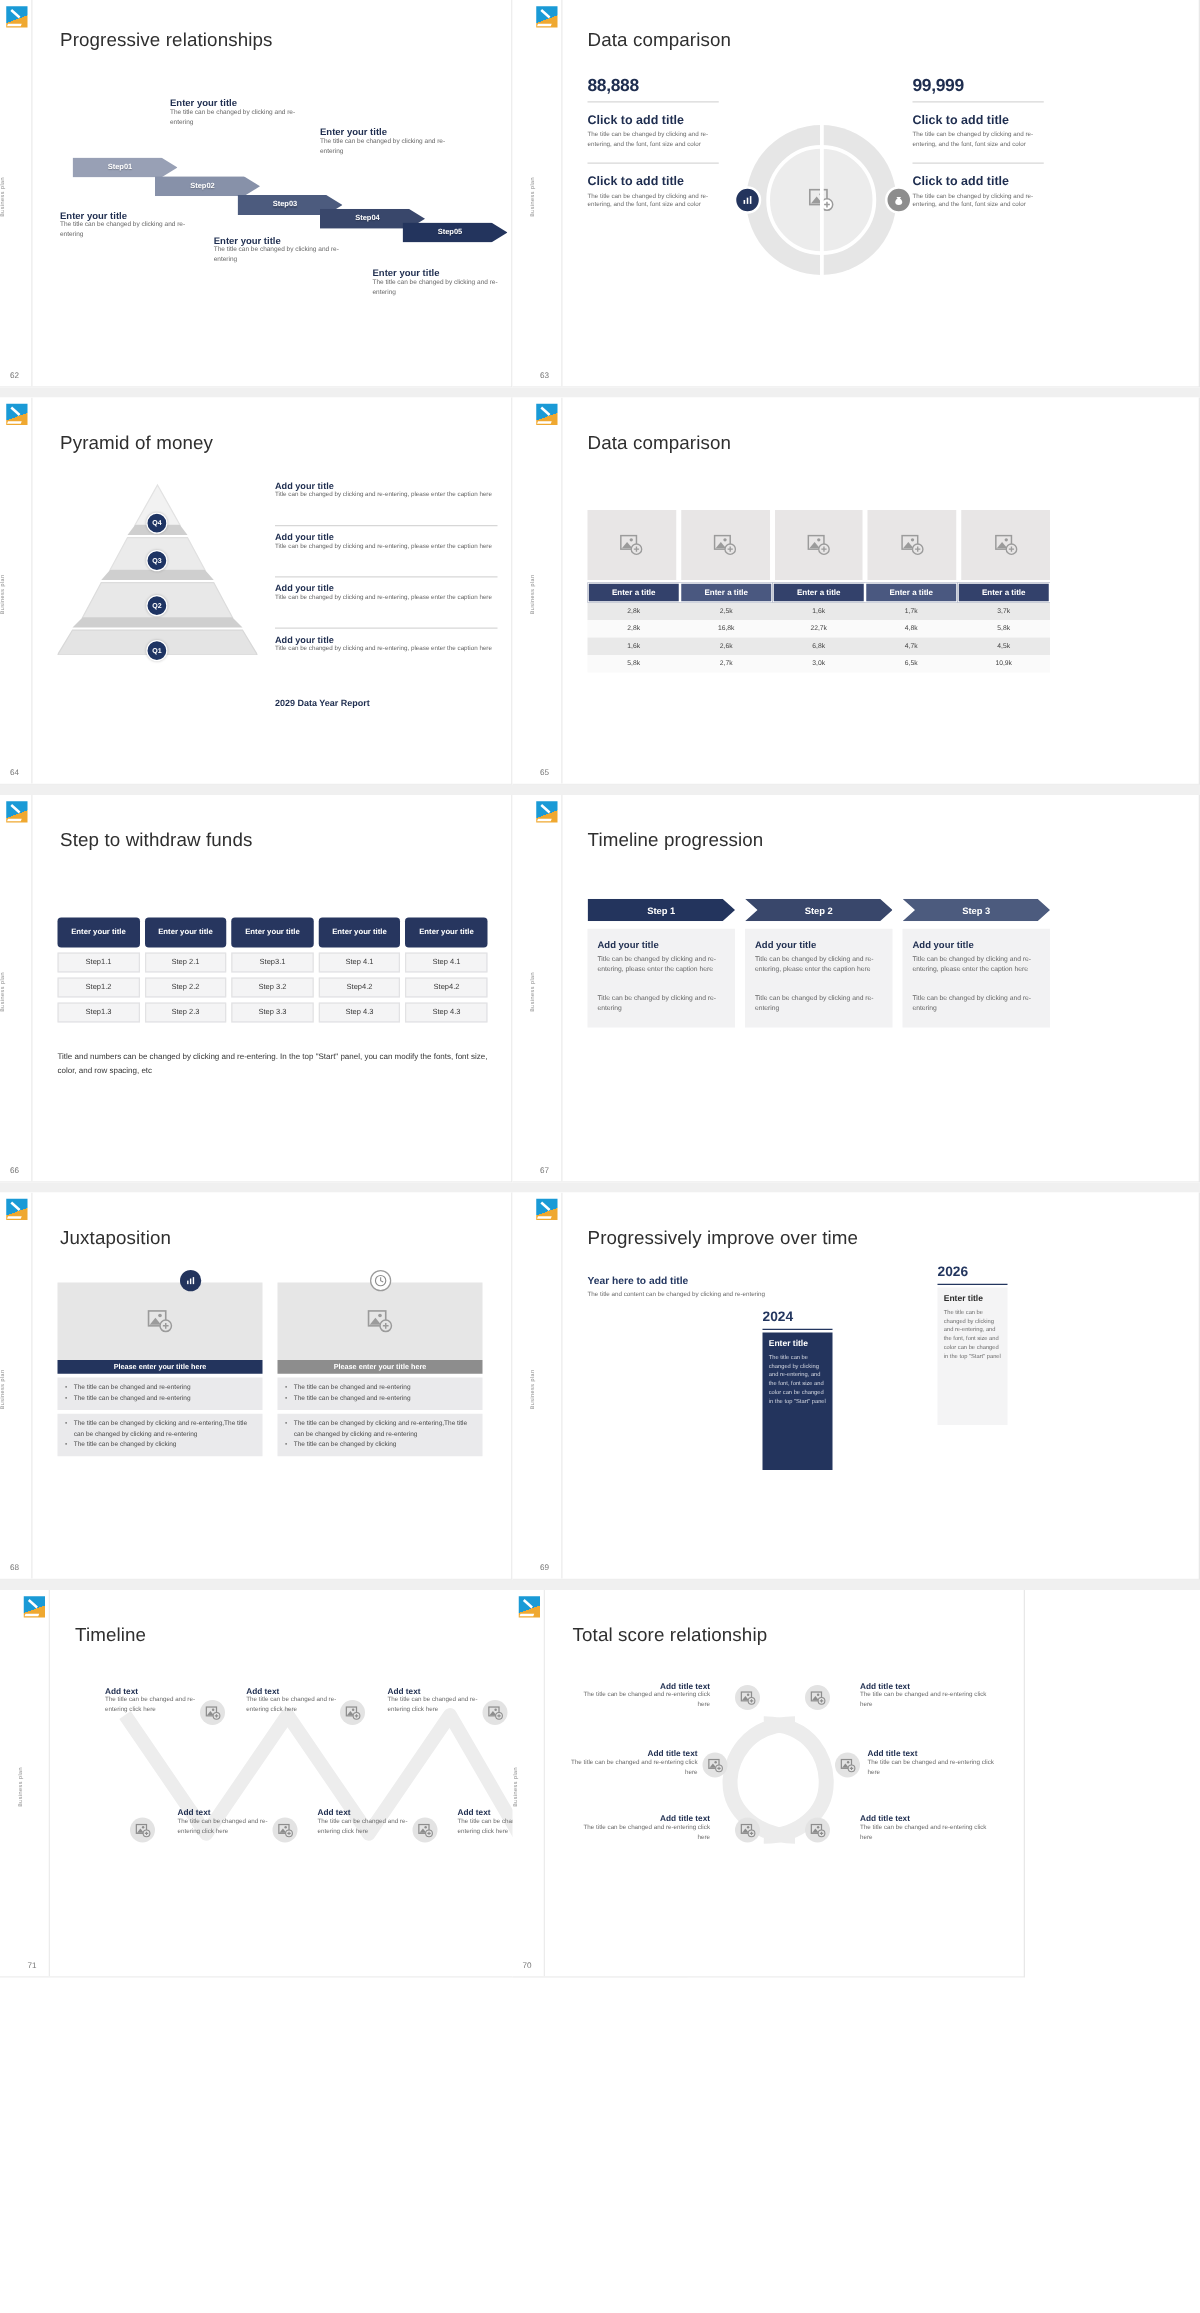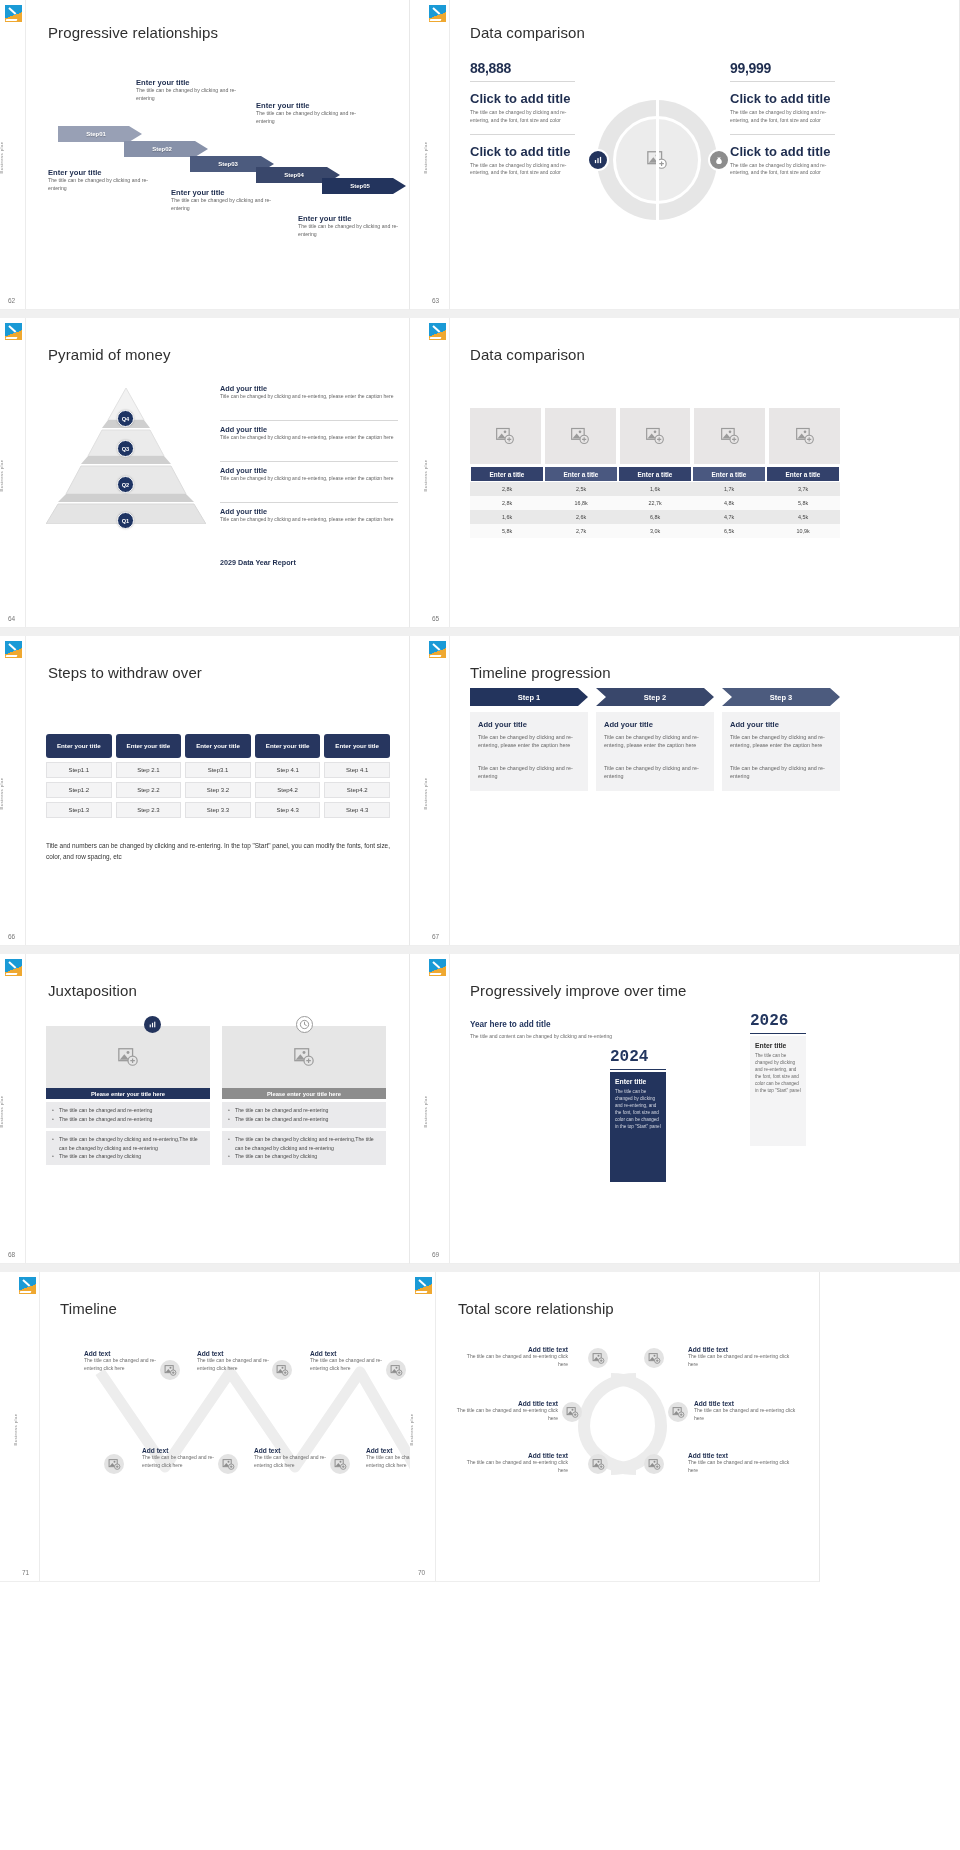--- a/index.html
+++ b/index.html
@@ -49,21 +49,21 @@
          color:#fff; font-size:6px; font-weight:bold; text-shadow:0 1px 1px rgba(0,0,0,.25);}
   .arw span{ position:relative; z-index:2; padding-right:8px;}
   .arw:before{ content:""; position:absolute; inset:0;
      background:var(--c); clip-path:polygon(0 0, calc(100% - 13px) 0, 100% 50%, calc(100% - 13px) 100%, 0 100%); }
   .blk .h{ font-size:7.6px; }
   .blk .p{ font-size:5.2px; }
 
   
   .bignum{ font-size:14px; font-weight:bold; color:#1e2d4f; letter-spacing:-.3px;}
   .hr{ height:1px; background:#d7d7d7; }
-  .cta{ font-size:13px; font-weight:bold; color:#1e2d4f; }
+  .cta{ font-size:10px; font-weight:bold; color:#1e2d4f; }
   .ctp{ font-size:5px; color:#6b6b6b; line-height:1.55;}
   .donut{ position:absolute; width:120px; height:120px; border-radius:50%; background:#e6e6e6; }
   .donut:after{ content:""; position:absolute; left:50%; top:0; width:3px; height:100%; margin-left:-1.5px; background:#fff;}
   .donut .inner{ position:absolute; left:16px; top:16px; right:16px; bottom:16px; border-radius:50%;
      background:#ececec; border:3px solid #fff; display:flex; align-items:center; justify-content:center;}
   .badge{ position:absolute; width:22px;height:22px;border-radius:50%; display:flex;align-items:center;justify-content:center;
      color:#fff; font-size:9px; border:2px solid #fff;}
 
   
   .pyr{ position:absolute; }
@@ -102,21 +102,21 @@
   .jxBar{ color:#fff; font-size:5.8px; font-weight:bold; text-align:center;
      display:flex;align-items:center;justify-content:center;}
   .jxList{ background:#eaeaec; font-size:5.2px; color:#4a4a4a; line-height:1.7; padding:4px 6px;}
   .jxList li{ list-style:none; position:relative; padding-left:7px;}
   .jxList li:before{ content:"•"; position:absolute; left:0; color:#777;}
   .jxIcon{ position:absolute; width:17px;height:17px;border-radius:50%;
      display:flex;align-items:center;justify-content:center; font-size:8px; }
 
   
   .yrCard{ position:absolute; }
-  .yrNum{ font-size:16px; font-weight:bold; color:#23365f;font-family:Liberation Mono, monospace; }
+  .yrNum{ font-size:11px; font-weight:bold; color:#23365f; }
   .yrLine{ height:1.4px; background:#23365f; }
   .yrBody{ font-size:4.6px; line-height:1.5; }
   .yrH{ font-size:6.8px; font-weight:bold;}
 
   
   .cIcon{ position:absolute; width:20px;height:20px;border-radius:50%;background:#e3e3e3;
      display:flex;align-items:center;justify-content:center;}
   .cT{ font-size:6.6px; font-weight:bold; color:#1e2d4f;}
   .cP{ font-size:5px; color:#6b6b6b; line-height:1.5;}
   svg{ display:block; }
@@ -398,21 +398,21 @@
   <div class="rowsep"></div>
 
   <div class="slide sl-left">
     <div class="railL">
       <div class="logo">
           <i></i>
         </div>
       <div class="vlabel">Business plan</div>
     </div>
     <div class="body">
-      <div class="stitle" style="position:absolute;left:22px;top:28px">Steps to withdraw over</div>
+      <div class="stitle" style="position:absolute;left:22px;top:28px">Step to withdraw funds</div>
 
       <div style="position:absolute;left:20px;top:98px;width:344px;display:grid;grid-template-columns:repeat(5,1fr);gap:4px">
         <div class="stepHead" style="height:24px">Enter your title</div>
         <div class="stepHead" style="height:24px">Enter your title</div>
         <div class="stepHead" style="height:24px">Enter your title</div>
         <div class="stepHead" style="height:24px">Enter your title</div>
         <div class="stepHead" style="height:24px">Enter your title</div>
 
         <div class="stepCell" style="height:16px">Step1.1</div>
         <div class="stepCell" style="height:16px">Step 2.1</div>
@@ -441,21 +441,21 @@
   <div class="slide sl-right">
     <div class="railR" style="left:14px">
       <div class="logo">
           <i></i>
         </div>
       <div class="vlabel">Business plan</div>
     </div>
     <div class="body" style="left:42px">
       <div class="stitle" style="position:absolute;left:18px;top:28px">Timeline progression</div>
 
-      <div style="position:absolute;left:18px;top:52px;width:370px;display:grid;grid-template-columns:repeat(3,1fr);gap:8px">
+      <div style="position:absolute;left:18px;top:83px;width:370px;display:grid;grid-template-columns:repeat(3,1fr);gap:8px">
         <div>
           <div class="chev first" style="--c:#23345d">
               <span>Step 1</span>
             </div>
           <div class="tpCard" style="margin-top:6px;padding:8px 8px 10px">
             <div class="h">Add your title</div>
             <div class="p" style="margin-top:4px">Title can be changed by clicking and re-entering, please enter the caption here</div>
             <div class="p" style="margin-top:14px">Title can be changed by clicking and re-entering</div>
           </div>
         </div>

